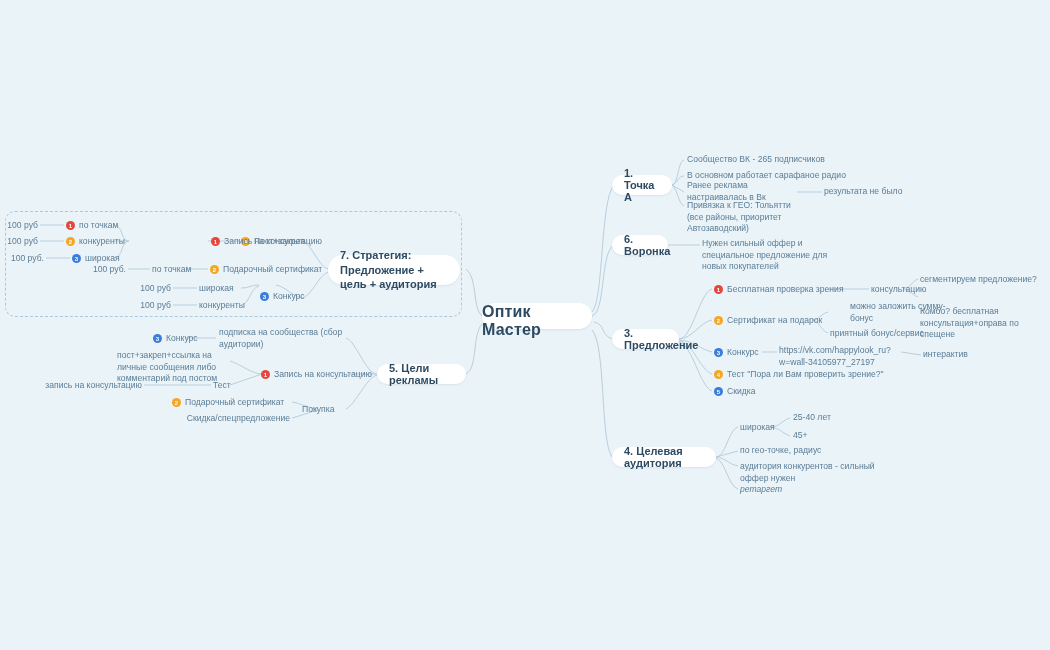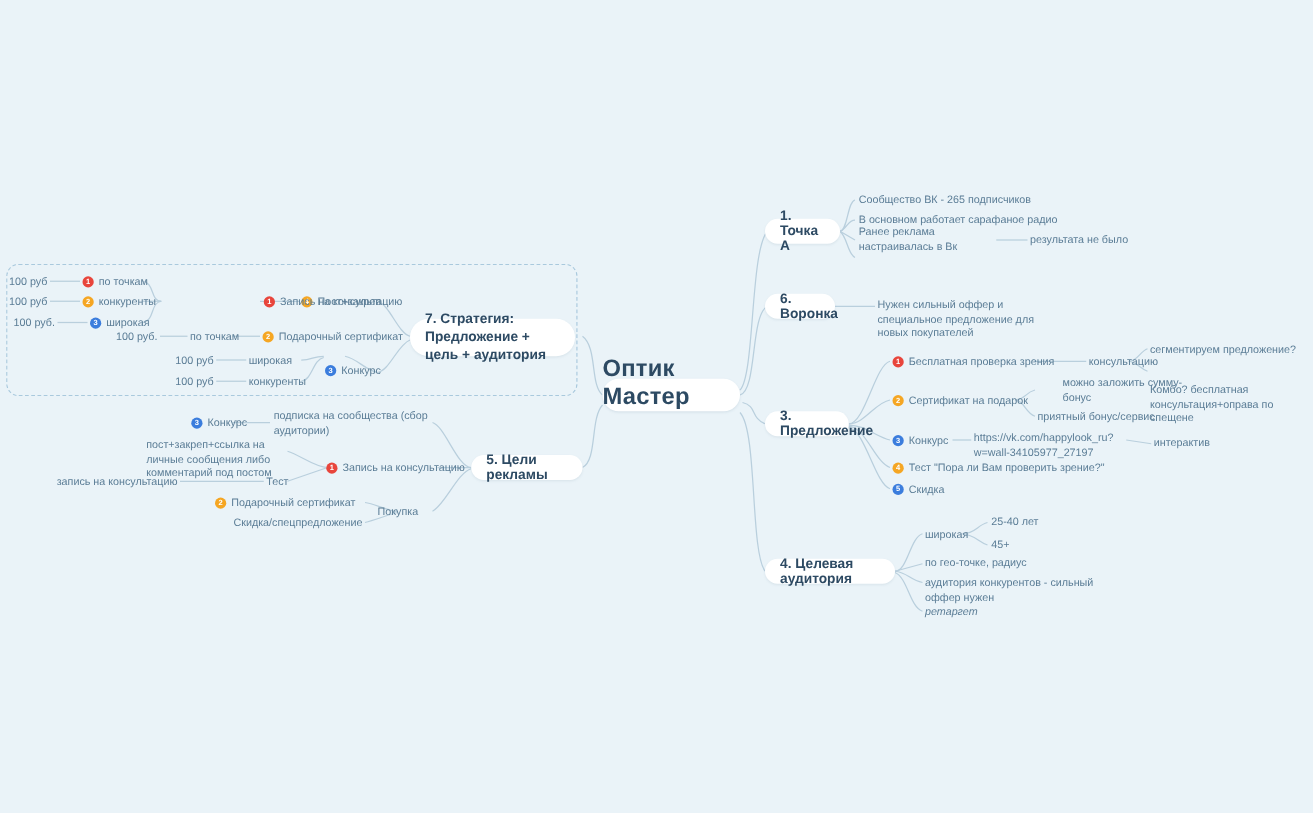--- a/index.html
+++ b/index.html
@@ -35,24 +35,24 @@
   }
   .node {
     position: absolute;
     box-sizing: border-box;
   }
   
   .root {
     background: #ffffff;
     border-radius: 22px;
     color: #2d4a63;
-    font-size: 19px;
+    font-size: 16px;
     font-weight: bold;
     display: flex;
-    align-items: flex-end;
+    align-items: flex-start;
     justify-content: center;
     box-shadow: 0 1px 2px rgba(120,150,170,0.18);
     letter-spacing: .2px;
   }
   
   .pill {
     background: #ffffff;
     border-radius: 16px;
     color: #2d4a63;
     font-size: 11px;
@@ -207,20 +207,23 @@
   </div>
   <div class="node leaf" style="left:687px; top:170px; width:180px; height:12px;">
     <span>В основном работает сарафаное радио</span>
   </div>
   <div class="node leaf" style="left:687px; top:186px; width:115px; height:12px;">
     <span>Ранее реклама настраивалась в Вк</span>
   </div>
   <div class="node leaf" style="left:824px; top:186px; width:110px; height:12px;">
     <span>результата не было</span>
   </div>
+  <div class="node leaf wrap" style="left:687px; top:200px; width:122px;">
+    <span>Привязка к ГЕО: Тольятти (все районы, приоритет Автозаводский)</span>
+  </div>
 
   <div class="node pill" style="left:612px; top:235px; width:56px; height:20px;">
     <span>6. Воронка</span>
   </div>
   <div class="node leaf wrap" style="left:702px; top:238px; width:130px;">
     <span>Нужен сильный оффер и специальное предложение для новых покупателей</span>
   </div>
 
   <div class="node pill" style="left:612px; top:329px; width:67px; height:20px;">
     <span>3. Предложение</span>

